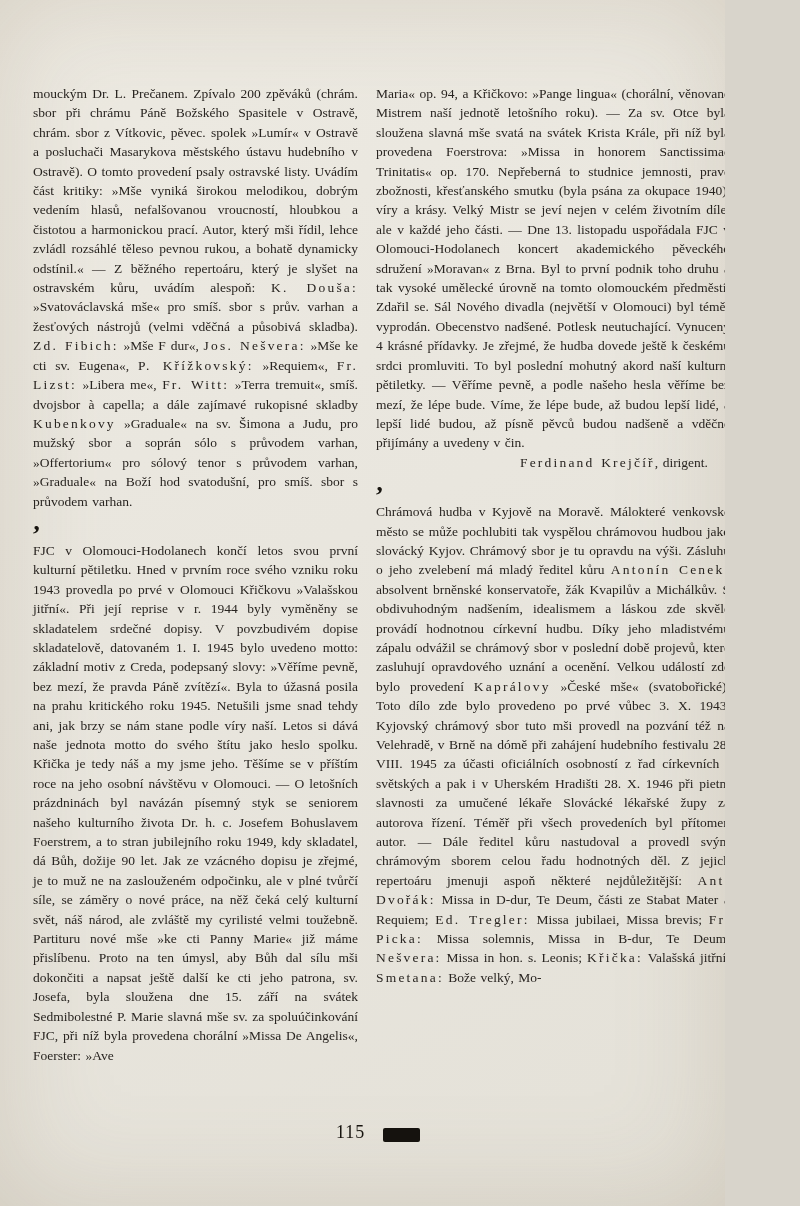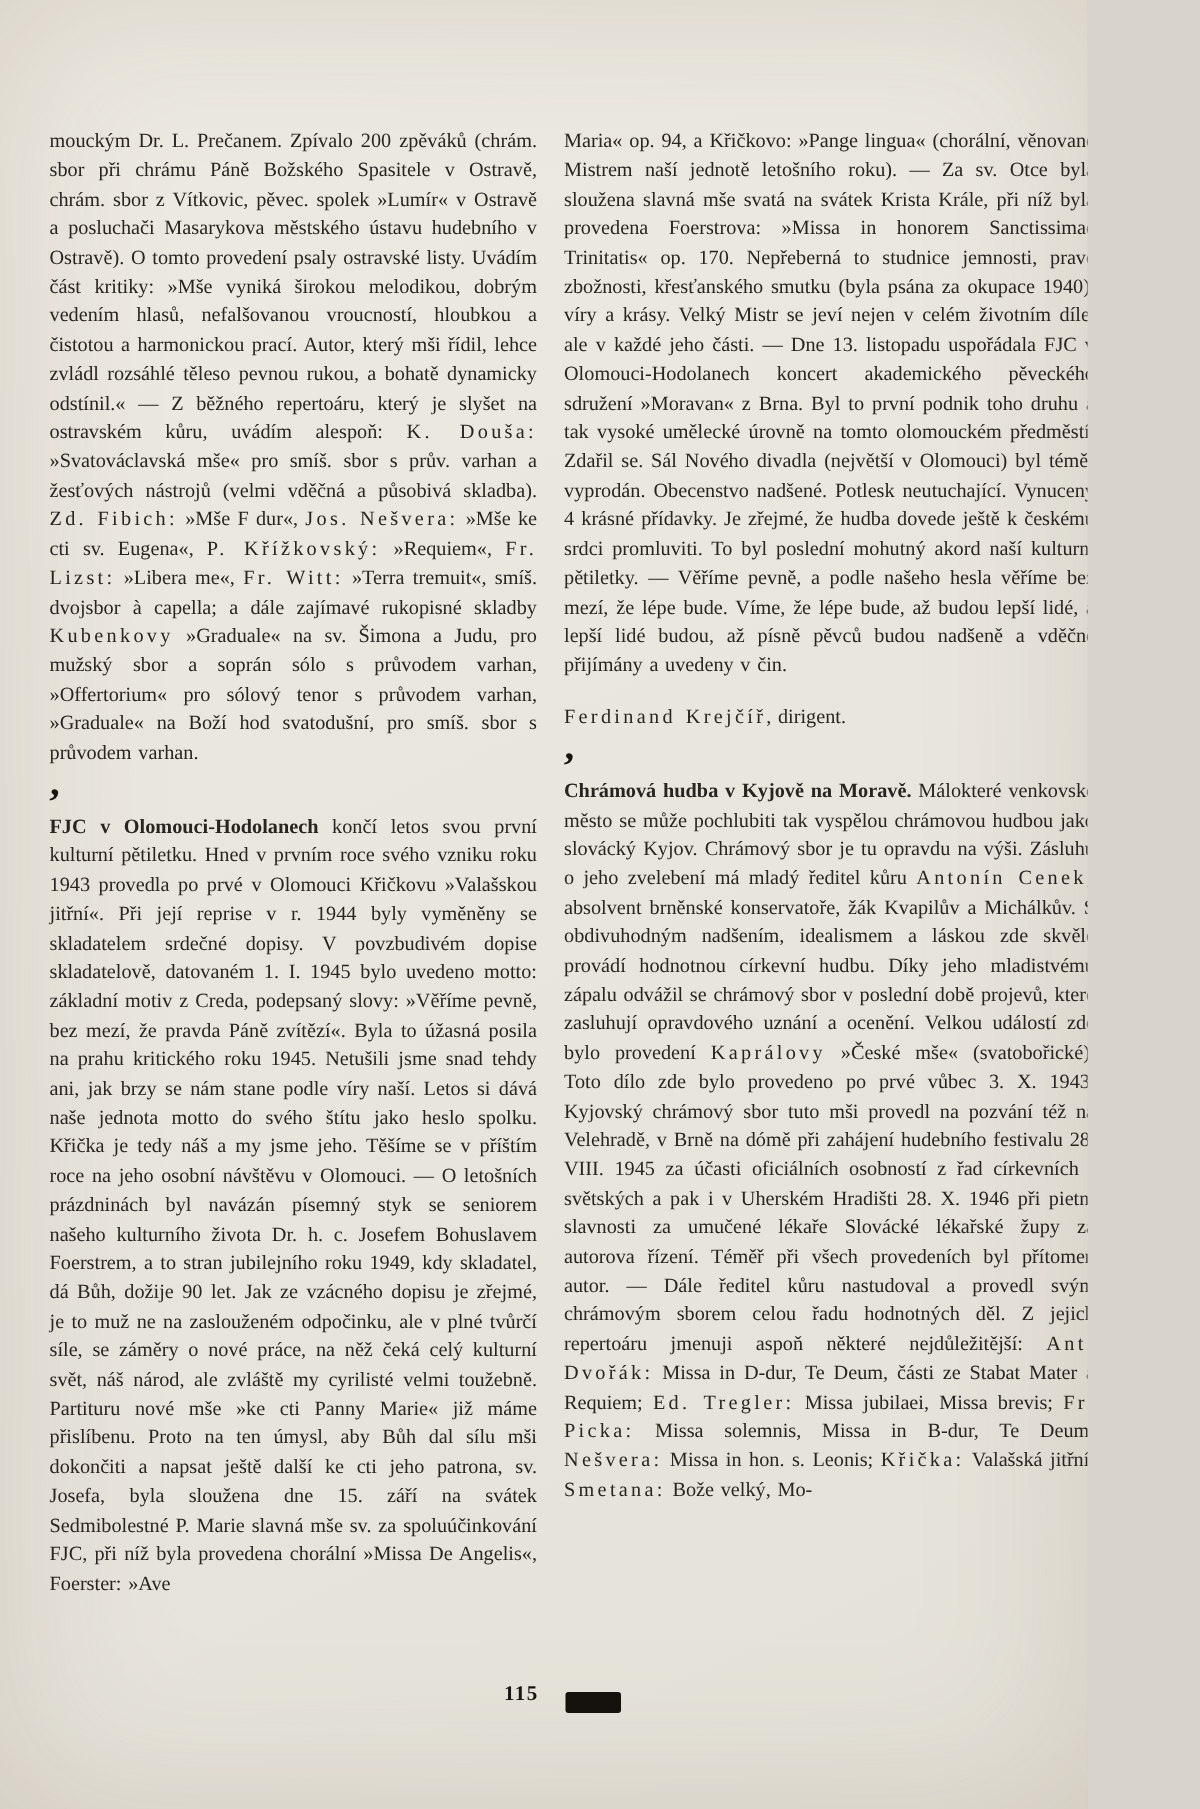--- a/index.html
+++ b/index.html
@@ -23,46 +23,46 @@
   .col-left{width:325px;}
   .col-right{width:354px;}
   p.body{
     margin:0;
     font-size:13.5px;
     line-height:19.4px;
     text-align:justify;
     word-spacing:.08em;
     color:var(--ink,#282420);
   }
-  p.body span.b{font-weight:bold;}
+  p.body span.b{font-weight:normal;}
   p.body span.sp{letter-spacing:2.2px;}
   p.sig{
-    text-align:left;
+    text-align:right;
     padding-right:22px;
-    margin-top:15px;
+    margin-top:0;
   }
   .orn{
     height:24px;
     margin:4px 0 2px 1px;
   }
   .orn .glyph{
     display:inline-block;
     font-weight:bold;
     font-size:26px;
     line-height:14px;
     transform:rotate(6deg);
     color:#17140f;
   }
   .footer{
     position:absolute;left:336px;top:1122px;
     display:flex;align-items:flex-start;gap:18px;
   }
   .pagenum{
-    font-weight:bold;
-    font-size:14px;
+    font-weight:normal;
+    font-size:18px;
     letter-spacing:1px;
     color:#17140f;
   }
   .ink-bar{
     display:inline-block;
     width:37px;height:14px;
     margin-top:6px;
     background:var(--bar,#15120e);
     border-radius:2px;
   }

